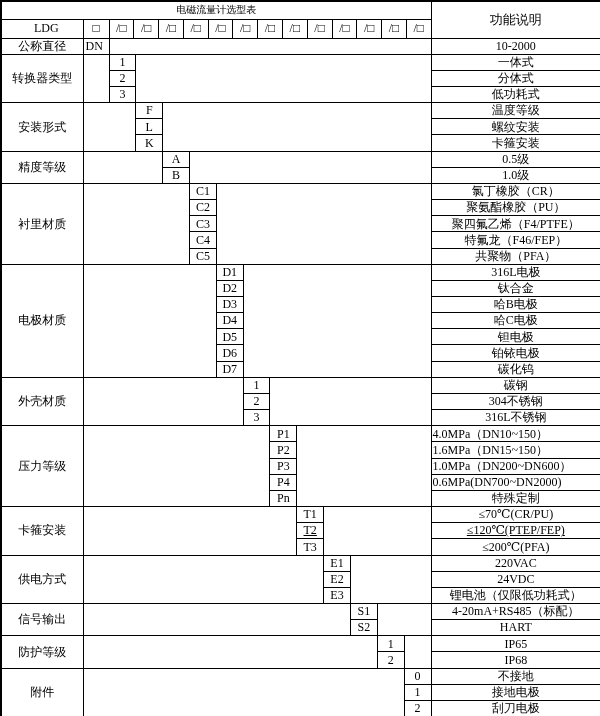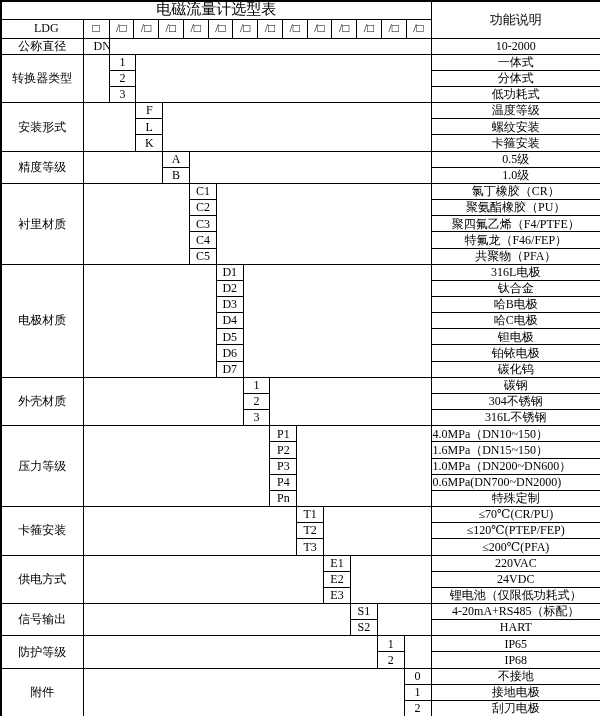--- a/index.html
+++ b/index.html
@@ -9,24 +9,24 @@
     border:2px solid #000; background:#fff; color:#000;
     font-family:"Liberation Serif","DejaVu Serif",serif;
   }
   .tbl td {
     border:1px solid #000;
     padding:0; margin:0;
     text-align:center; vertical-align:middle;
     font-size:12px; line-height:1.05;
     white-space:nowrap; overflow:hidden;
   }
-  td.title-cell { font-size:15px; }
+  td.title-cell { font-size:10px; }
   td.fn-header  { font-size:13px; }
   td.prefix-cell { text-align:center; padding-left:8px; }
-  td.dn-cell     { text-align:left; padding-left:10px; }
+  td.dn-cell     { text-align:left; padding-left:2px; }
   td.cat-cell    { }
   td.fn-cell.fn-left { text-align:left; padding-left:1px;margin-left:16px; }
   td.slash-td { padding:0; }
   .slashrow { display:flex; width:100%; height:100%; align-items:stretch; }
   .slashrow span {
     flex:1 1 0; display:flex; align-items:center; justify-content:center;
     font-size:12px; overflow:hidden;
   }
   .slashrow span + span { border-left:1px solid #000; }
 </style>
@@ -216,21 +216,21 @@
         <td class="code-cell">Pn</td>
         <td class="fn-cell">特殊定制</td>
       </tr>
       <tr style="height: 16.17px;">
         <td class="cat-cell" rowspan="3">卡箍安装</td>
         <td colspan="8" rowspan="3"></td>
         <td class="code-cell">T1</td>
         <td colspan="4" rowspan="3"></td>
         <td class="fn-cell">≤70℃(CR/PU)</td>
       </tr>
-      <tr style="height: 16.17px;">
+      <tr style="height: 16.17px; text-decoration: underline;">
         <td class="code-cell">T2</td>
         <td class="fn-cell">≤120℃(PTEP/FEP)</td>
       </tr>
       <tr style="height: 16.17px;">
         <td class="code-cell">T3</td>
         <td class="fn-cell">≤200℃(PFA)</td>
       </tr>
       <tr style="height: 16.17px;">
         <td class="cat-cell" rowspan="3">供电方式</td>
         <td colspan="9" rowspan="3"></td>

